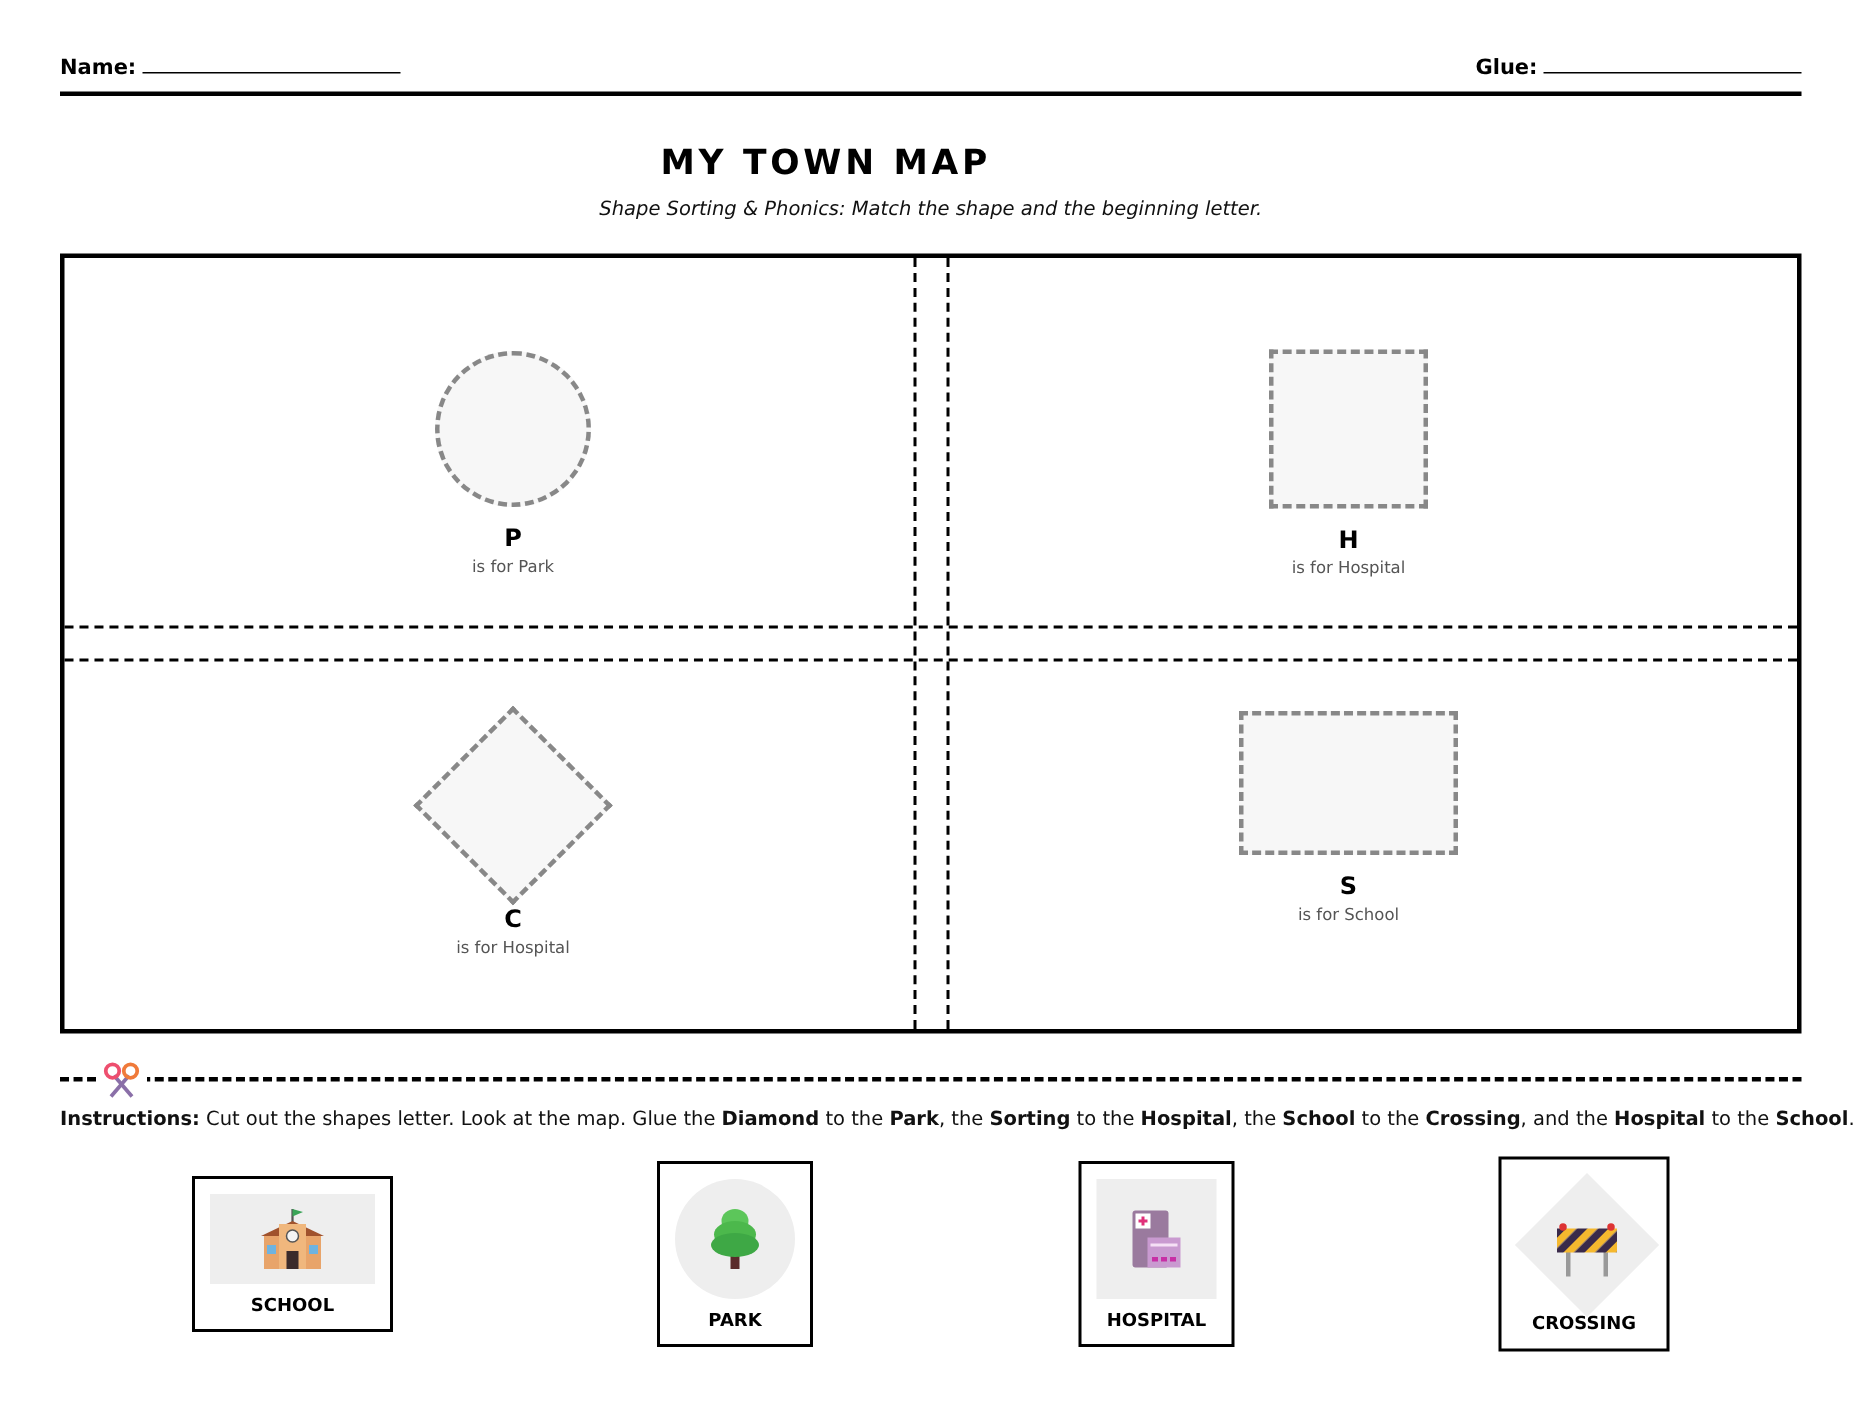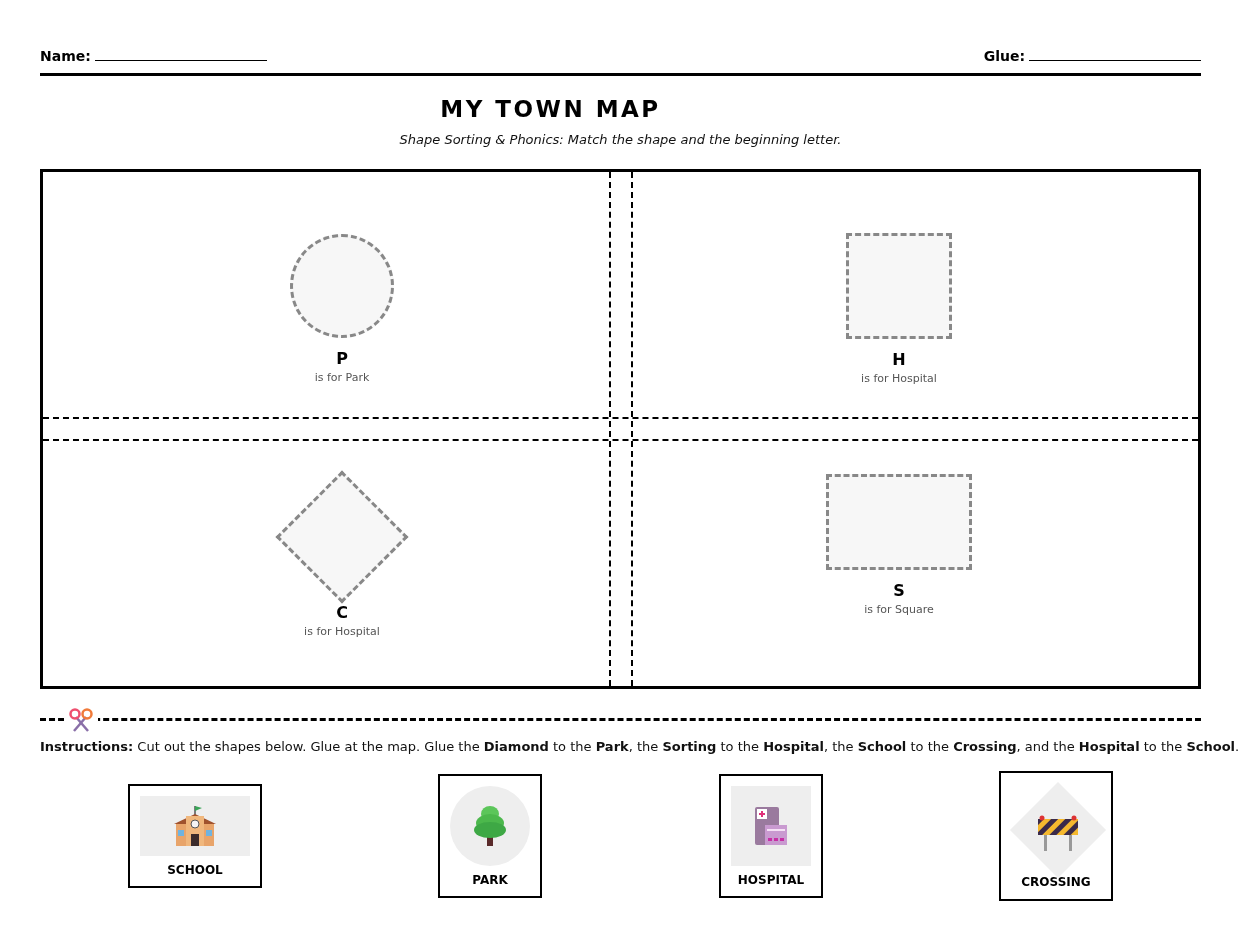--- a/index.html
+++ b/index.html
@@ -1,19 +1,19 @@
 <!DOCTYPE html>
 <html><head>
 <meta charset="utf-8">
 <style>
   * { box-sizing: border-box; margin: 0; padding: 0; }
   html, body { width: 1241px; height: 941px; background: #ffffff; overflow: hidden; }
   body { font-family: "DejaVu Sans", sans-serif; color: #000; position: relative; }
 
-  .header { position: absolute; left: 40px; top: 44px; width: 1161px; height: 32px; border-bottom: 3px solid #000; }
+  .header { position: absolute; left: 40px; top: 32px; width: 1161px; height: 32px; border-bottom: 3px solid #000; }
   .field { position: absolute; top: 3px; font-size: 14px; font-weight: bold; }
   .field .line { display: inline-block; border-bottom: 1px solid #000; height: 14px; vertical-align: baseline; margin-left: 4px; }
   .field.name { left: 0; }
   .field.name .line { width: 172px; }
   .field.date { right: 0; }
   .field.date .line { width: 172px; }
 
   .title { position: absolute; left: 0; width: 1101px; top: 96px; text-align: center; font-family: "DejaVu Sans", sans-serif; font-weight: 900; font-size: 23px; letter-spacing: 2.5px; }
   .subtitle { position: absolute; left: 0; width: 1241px; top: 132px; text-align: center; font-style: italic; font-size: 13px; color: #111; }
 
@@ -78,36 +78,36 @@
     <div style="height:134px; padding-top:20px;">
       <div class="target diamond"></div>
     </div>
     <div class="letter" style="margin-top:0;">C</div>
     <div class="word">is for Hospital</div>
   </div>
 
   <div class="zone" style="left:756px; top:302px; width:200px;">
     <div class="target rect"></div>
     <div class="letter">S</div>
-    <div class="word">is for Square</div>
+    <div class="word">is for School</div>
   </div>
 </div>
 
 <div class="cut-line"></div>
 <div class="scissors">
   <svg width="26" height="24" viewBox="0 0 26 24">
     <line x1="8" y1="9" x2="20" y2="23" stroke="#8a6fa8" stroke-width="2.5"></line>
     <line x1="18" y1="9" x2="6" y2="23" stroke="#8a6fa8" stroke-width="2.5"></line>
     <circle cx="7" cy="6" r="4.5" fill="none" stroke="#ee4f6f" stroke-width="2.5"></circle>
     <circle cx="19" cy="6" r="4.5" fill="none" stroke="#f07a3a" stroke-width="2.5"></circle>
   </svg>
 </div>
 
 <div class="instructions">
-  <b>Instructions:</b><span> Cut out the shapes below. Glue at the map. Glue the </span><b>Diamond</b><span> to the </span><b>Park</b><span>, the </span><b>Sorting</b><span> to the </span><b>Hospital</b><span>, the </span><b>School</b><span> to the </span><b>Crossing</b><span>, and the </span><b>Hospital</b><span> to the </span><b>School</b><span>.</span>
+  <b>Instructions:</b><span> Cut out the shapes letter. Look at the map. Glue the </span><b>Diamond</b><span> to the </span><b>Park</b><span>, the </span><b>Sorting</b><span> to the </span><b>Hospital</b><span>, the </span><b>School</b><span> to the </span><b>Crossing</b><span>, and the </span><b>Hospital</b><span> to the </span><b>School</b><span>.</span>
 </div>
 
 <div class="card" style="left:128px; top:784px; width:134px; height:104px;">
   <div class="bg" style="left:10px; top:10px; width:110px; height:60px;">
     <svg class="emoji" width="46" height="44" viewBox="0 0 46 44">
       <line x1="23" y1="2" x2="23" y2="12" stroke="#555" stroke-width="1.5"></line>
       <path d="M23 2 L30 4 L23 7 Z" fill="#3aa457"></path>
       <path d="M2 20 L23 10 L44 20 Z" fill="#a0522d"></path>
       <rect x="4" y="20" width="38" height="22" fill="#e8a46a"></rect>
       <rect x="14" y="12" width="18" height="30" fill="#f0b77d"></rect>

